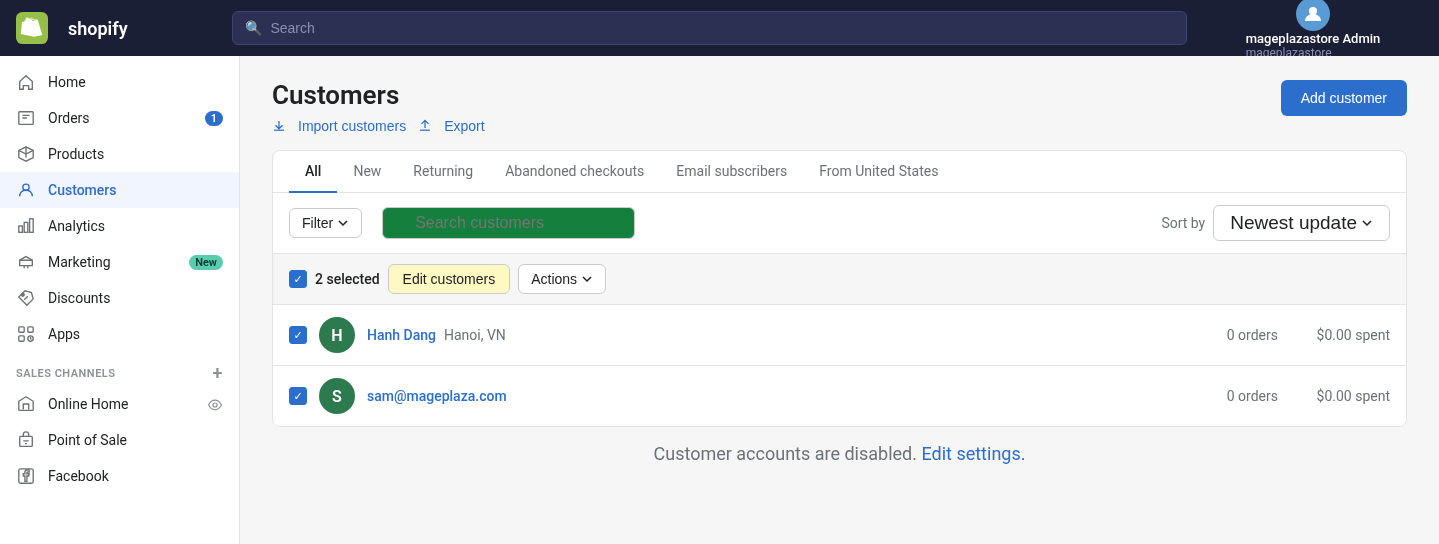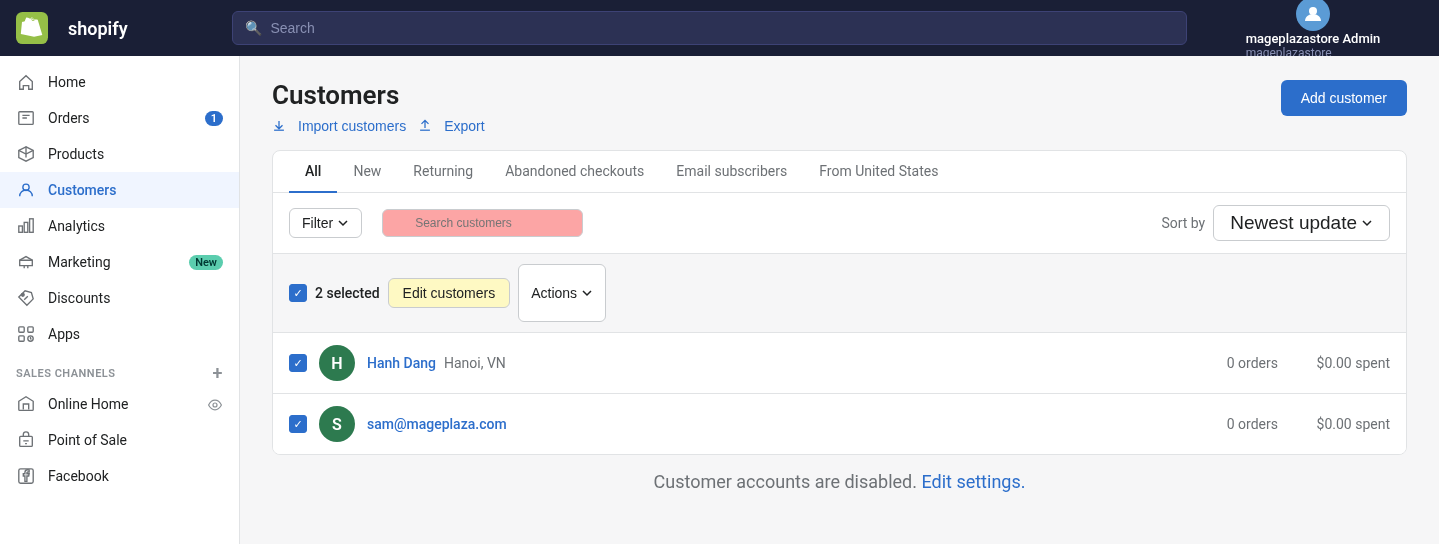--- a/index.html
+++ b/index.html
@@ -233,24 +233,24 @@
       cursor: pointer;
       display: flex;
       align-items: center;
       gap: 4px;
     }
     .search-customers {
       flex: 1;
       border: 1px solid #c9cccf;
       border-radius: 6px;
       padding: 6px 12px 6px 32px;
-      font-size: 12px;
+      font-size: 16px;
       color: #202223;
       outline: none;
-      background: #fca5a5;
+      background: #15803d;
       position: relative;
     }
     .search-wrap {
       flex: 1;
       position: relative;
     }
     .search-wrap-icon {
       position: absolute;
       left: 10px;
       top: 50%;
@@ -313,21 +313,21 @@
       border-radius: 6px;
       padding: 6px 14px;
       font-size: 14px;
       color: #202223;
       cursor: pointer;
     }
     .actions-btn {
       background: white;
       border: 1px solid #c9cccf;
       border-radius: 6px;
-      padding: 20px 12px;
+      padding: 6px 12px;
       font-size: 14px;
       color: #202223;
       cursor: pointer;
       display: flex;
       align-items: center;
       gap: 4px;
     }
 
     
     .customer-row {

